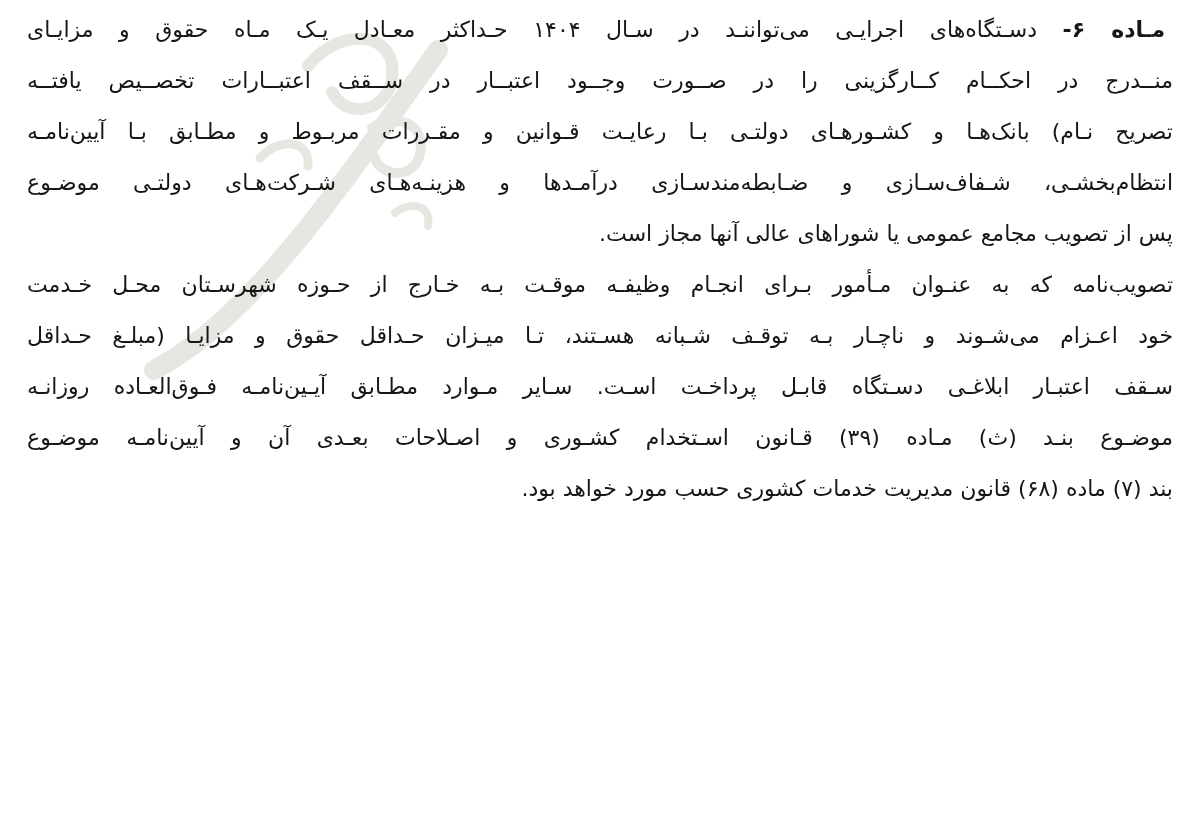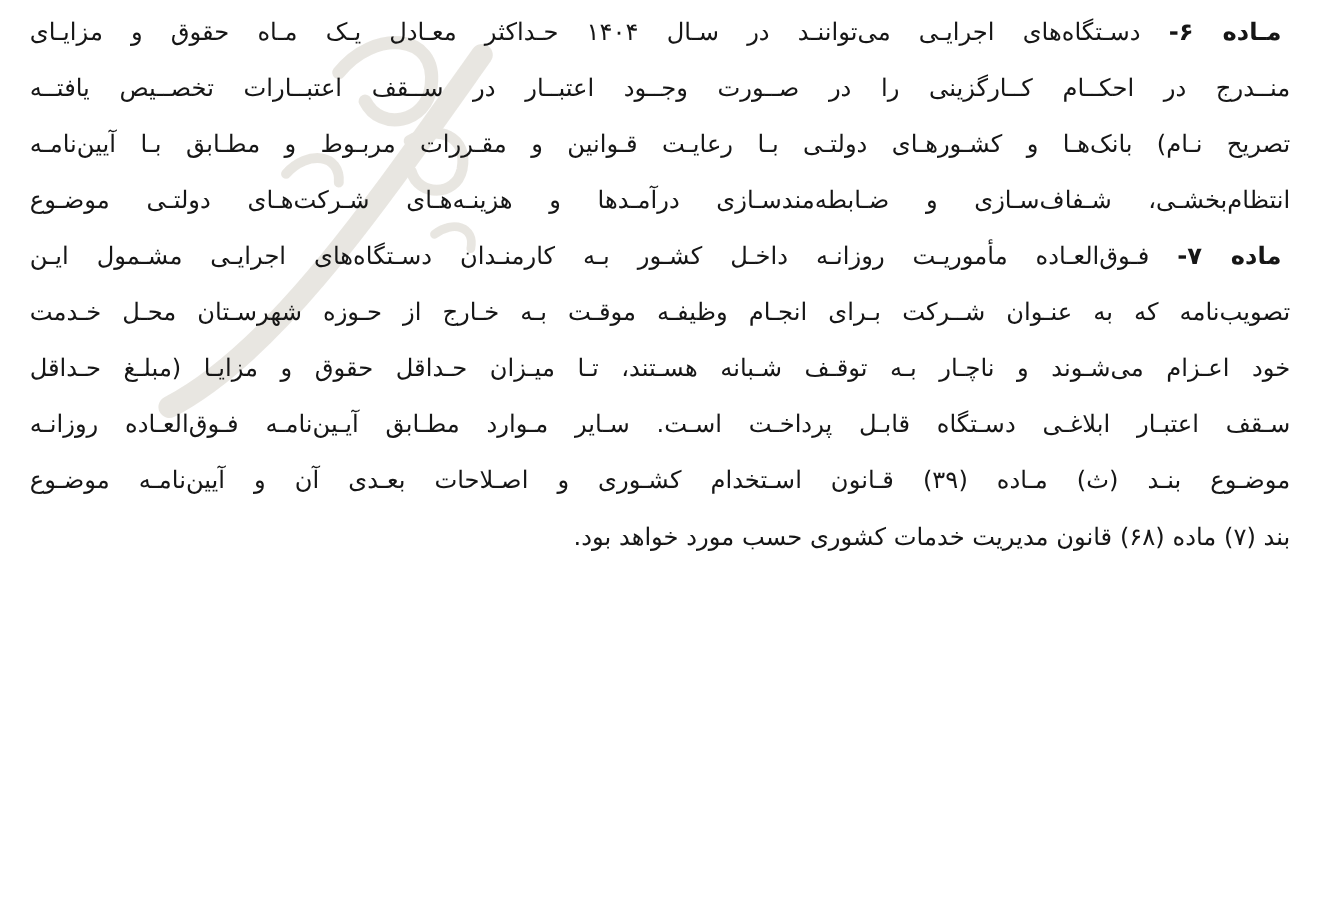--- a/index.html
+++ b/index.html
@@ -72,28 +72,25 @@
   <div class="text-block">
 
     <div>
       <div class="line first">
         <span class="heading">مـاده ۶-</span>
         <span>دسـتگاه‌های اجرایـی می‌تواننـد در سـال ۱۴۰۴ حـداکثر معـادل یـک مـاه حقوق و مزایـای</span>
       </div>
       <div class="line">منــدرج در احکــام کــارگزینی را در صــورت وجــود اعتبــار در ســقف اعتبــارات تخصــیص یافتــه</div>
       <div class="line">تصریح نـام) بانک‌هـا و کشـور‌هـای دولتـی بـا رعایـت قـوانین و مقـررات مربـوط و مطـابق بـا آیین‌نامـه</div>
       <div class="line">انتظام‌بخشـی، شـفاف‌سـازی و ضـابطه‌مندسـازی درآمـدها و هزینـه‌هـای شـرکت‌هـای دولتـی موضـوع</div>
+      <div class="line last">پس از تصویب مجامع عمومی یا شوراهای عالی آنها مجاز است.</div>
     </div>
 
     <div>
-      <div class="line first">
-        <span class="heading">ماده ۷-</span>
-        <span>فـوق‌العـاده مأموریـت روزانـه داخـل کشـور بـه کارمنـدان دسـتگاه‌های اجرایـی مشـمول ایـن</span>
-      </div>
-      <div class="line">تصویب‌نامه که به عنـوان شــرکت بـرای انجـام وظیفـه موقـت بـه خـارج از حـوزه شهرسـتان محـل خـدمت</div>
+      <div class="line">تصویب‌نامه که به عنـوان مـأمور بـرای انجـام وظیفـه موقـت بـه خـارج از حـوزه شهرسـتان محـل خـدمت</div>
       <div class="line">خود اعـزام می‌شـوند و ناچـار بـه توقـف شـبانه هسـتند، تـا میـزان حـداقل حقوق و مزایـا (مبلـغ حـداقل</div>
       <div class="line">سـقف اعتبـار ابلاغـی دسـتگاه قابـل پرداخـت اسـت. سـایر مـوارد مطـابق آیـین‌نامـه فـوق‌العـاده روزانـه</div>
       <div class="line">موضـوع بنـد (ث) مـاده (۳۹) قـانون اسـتخدام کشـوری و اصـلاحات بعـدی آن و آیین‌نامـه موضـوع</div>
       <div class="line last">بند (۷) ماده (۶۸) قانون مدیریت خدمات کشوری حسب مورد خواهد بود.</div>
     </div>
 
   </div>
 </div>
 
 </body></html>

